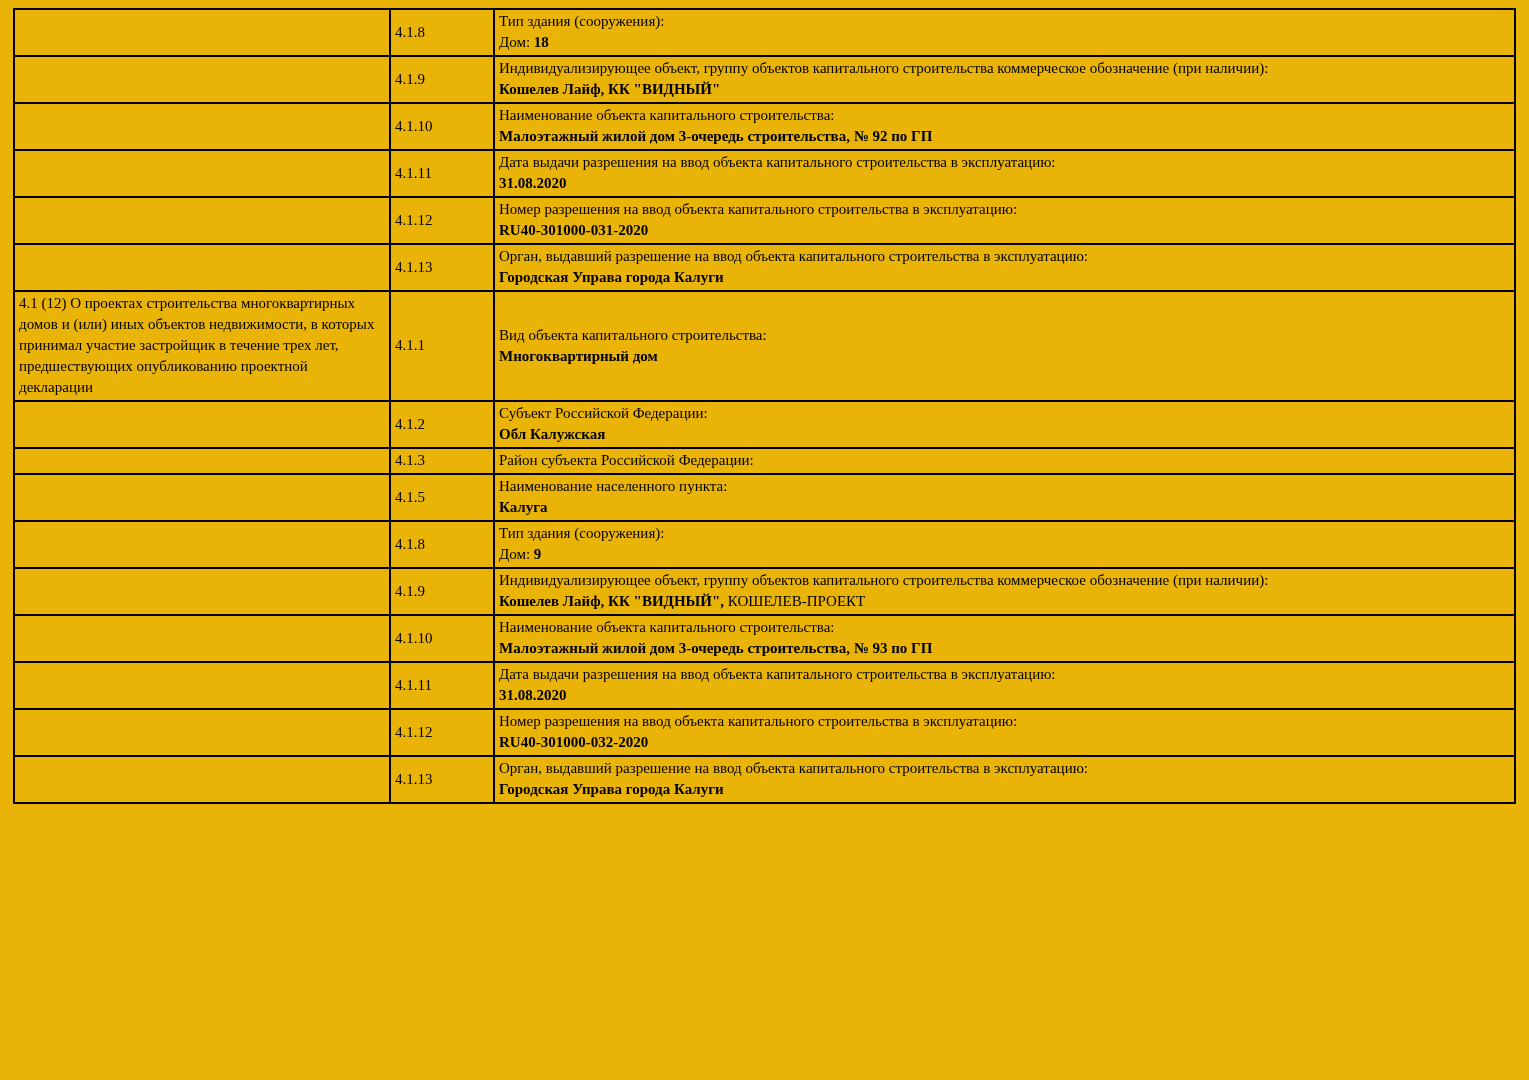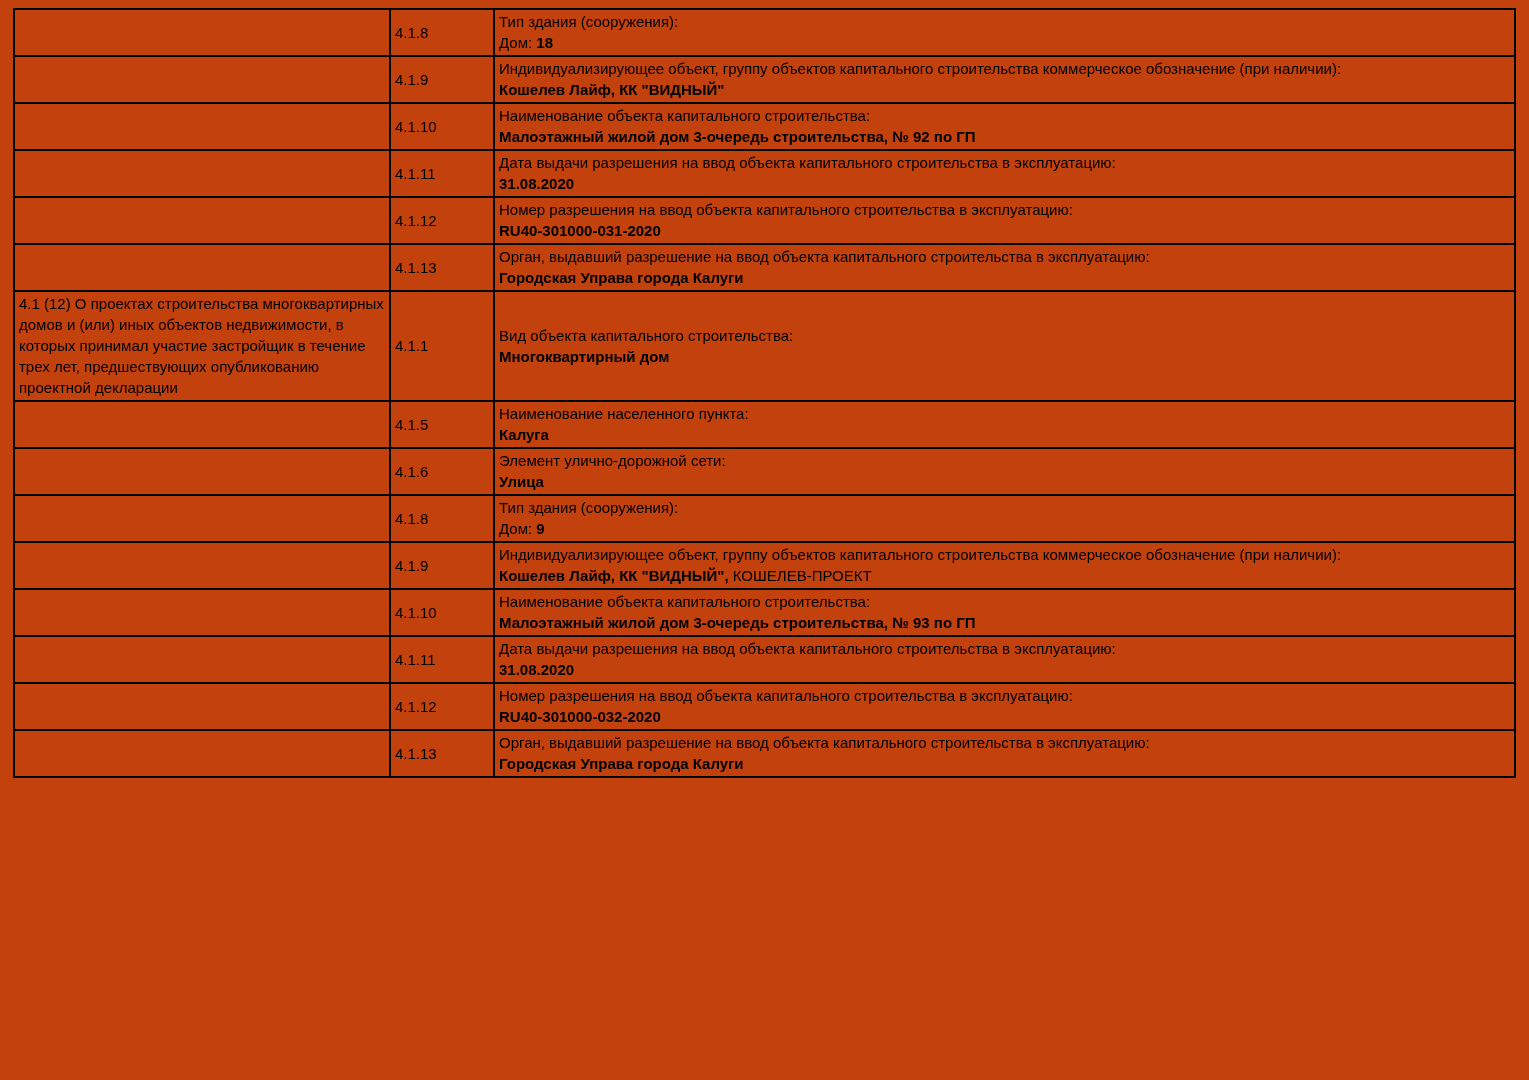--- a/index.html
+++ b/index.html
@@ -1,21 +1,21 @@
 <!DOCTYPE html>
 <html><head>
 <meta charset="utf-8">
 <style>
   html, body { margin: 0; padding: 0; background: #ffffff; }
   .page {
     position: relative;
     width: 1529px;
     height: 1080px;
-    background: #c2410c;
-    font-family: Liberation Sans, sans-serif;
+    background: #eab308;
+    font-family: Liberation Serif, serif;
     font-size: 15px;
     line-height: 21px;
     color: #000000;
     overflow: hidden;
   }
   table.decl {
     position: absolute;
     left: 13px;
     top: 8px;
     width: 1501px;
@@ -129,48 +129,59 @@
     </td>
     <td class="col-num">
       <span>4.1.1</span>
     </td>
     <td class="col-content">
       <div class="label-line">Вид объекта капитального строительства:</div>
     <div class="value-line"><span class="bold">Многоквартирный дом</span></div>
           </td>
   </tr>
 
-
+  <tr>
+    <td class="col-section">
+      <div class="section-text"></div>
+    </td>
+    <td class="col-num">
+      <span>4.1.2</span>
+    </td>
+    <td class="col-content">
+      <div class="label-line">Субъект Российской Федерации:</div>
+    <div class="value-line"><span class="bold">Обл Калужская</span></div>
+          </td>
+  </tr>
+
+  <tr>
+    <td class="col-section">
+      <div class="section-text"></div>
+    </td>
+    <td class="col-num">
+      <span>4.1.3</span>
+    </td>
+    <td class="col-content">
+      <div class="label-line">Район субъекта Российской Федерации:</div>
+    </td>
+  </tr>
 
 
   <tr>
     <td class="col-section">
       <div class="section-text"></div>
     </td>
     <td class="col-num">
       <span>4.1.5</span>
     </td>
     <td class="col-content">
       <div class="label-line">Наименование населенного пункта:</div>
     <div class="value-line"><span class="bold">Калуга</span></div>
           </td>
   </tr>
 
-  <tr>
-    <td class="col-section">
-      <div class="section-text"></div>
-    </td>
-    <td class="col-num">
-      <span>4.1.6</span>
-    </td>
-    <td class="col-content">
-      <div class="label-line">Элемент улично-дорожной сети:</div>
-    <div class="value-line"><span class="bold">Улица</span></div>
-          </td>
-  </tr>
 
 
   <tr>
     <td class="col-section">
       <div class="section-text"></div>
     </td>
     <td class="col-num">
       <span>4.1.8</span>
     </td>
     <td class="col-content">

